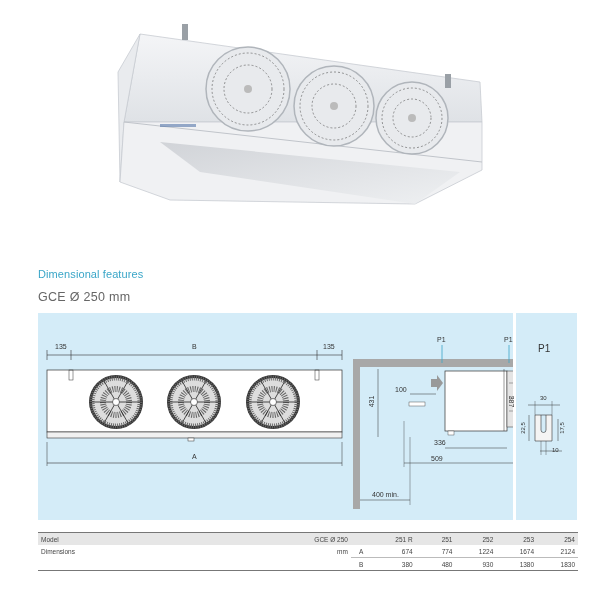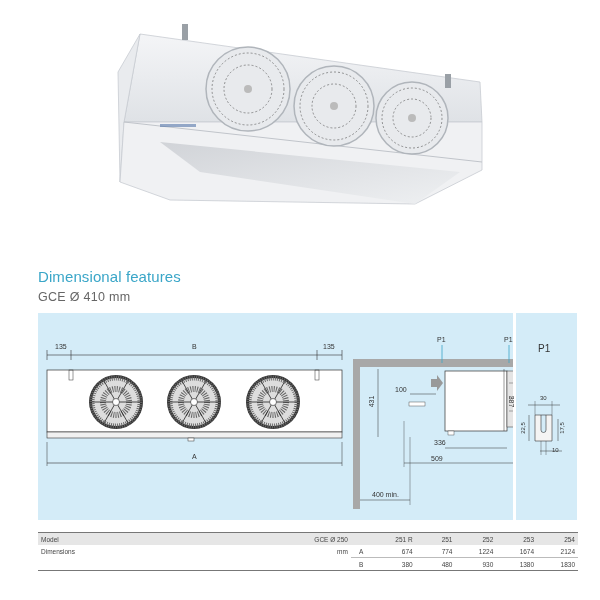--- a/index.html
+++ b/index.html
@@ -1,19 +1,19 @@
 <!DOCTYPE html>
 <html><head>
 <meta charset="utf-8">
 <style>
   html, body { margin: 0; padding: 0; background: #ffffff; }
   body { width: 600px; height: 600px; position: relative; overflow: hidden; font-family: "Liberation Sans", sans-serif; }
   .abs { position: absolute; }
   .photo { left: 110px; top: 22px; width: 380px; height: 200px; }
-  .section-title { left: 38px; top: 268px; font-size: 15px; color: #3aa6c8; letter-spacing: 0.1px; }
+  .section-title { left: 38px; top: 268px; font-size: 11px; color: #3aa6c8; letter-spacing: 0.1px; }
   .model-title { left: 38px; top: 290px; font-size: 12.5px; color: #666; letter-spacing: 0.3px; }
   .panel-main { left: 38px; top: 313px; width: 475px; height: 207px; background: #d4ecf8; }
   .panel-side { left: 516px; top: 313px; width: 61px; height: 207px; background: #d4ecf8; }
   .dim { font-size: 7px; color: #333; font-family: "Liberation Sans Narrow", "Liberation Sans", sans-serif; }
   .p1-label { font-size: 7px; color: #333; }
   .p1-big { font-size: 10px; color: #333; }
 
   .spec-table { left: 38px; top: 532px; width: 540px; border-collapse: collapse; font-size: 6.5px; color: #444; }
   .spec-table td { padding: 0 3px; height: 12px; white-space: nowrap; }
   .spec-table tr.head td { background: #e6e6e6; border-top: 1.5px solid #777; }
@@ -66,21 +66,21 @@
       <circle cx="302" cy="96" r="36" fill="#e8eaed" stroke="#b0b5bb" stroke-width="1.5"></circle>
       <circle cx="302" cy="96" r="30" fill="none" stroke="#555" stroke-width="0.6" stroke-dasharray="2 2"></circle>
       <circle cx="302" cy="96" r="19" fill="none" stroke="#555" stroke-width="0.6" stroke-dasharray="2 2"></circle>
       <circle cx="302" cy="96" r="4" fill="#bbb"></circle>
     </g>
     <rect x="50" y="102" width="36" height="3" fill="#5577aa" opacity="0.6"></rect>
   </svg>
 </div>
 
 <div class="abs section-title">Dimensional features</div>
-<div class="abs model-title">GCE Ø 410 mm</div>
+<div class="abs model-title">GCE Ø 250 mm</div>
 
 <div class="abs panel-main">
   <svg width="475" height="207" viewBox="0 0 475 207">
 
     <g>
 
       <line x1="9" y1="42" x2="304" y2="42" stroke="#333" stroke-width="0.6"></line>
       <line x1="9" y1="37" x2="9" y2="47" stroke="#333" stroke-width="0.6"></line>
       <line x1="33" y1="37" x2="33" y2="47" stroke="#333" stroke-width="0.6"></line>
       <line x1="279" y1="37" x2="279" y2="47" stroke="#333" stroke-width="0.6"></line>

